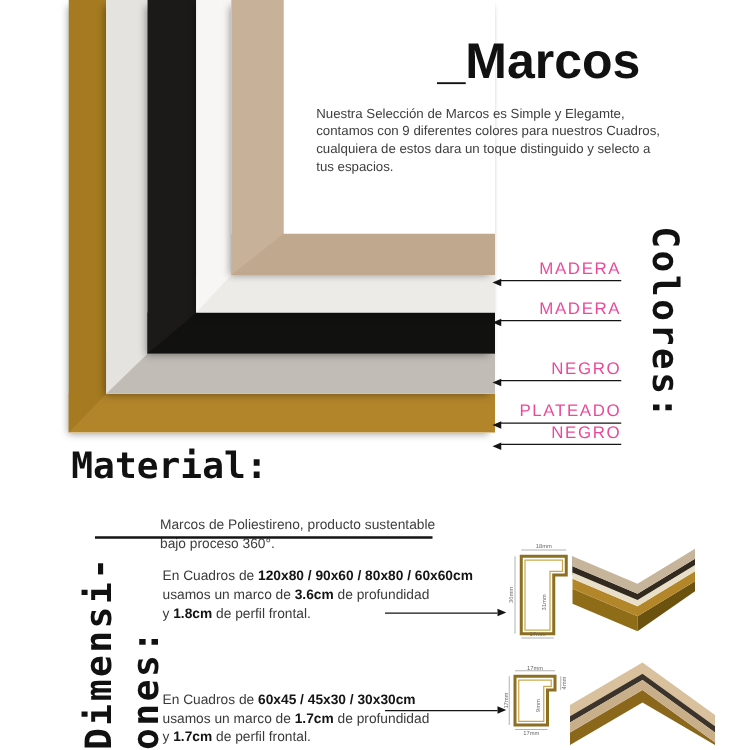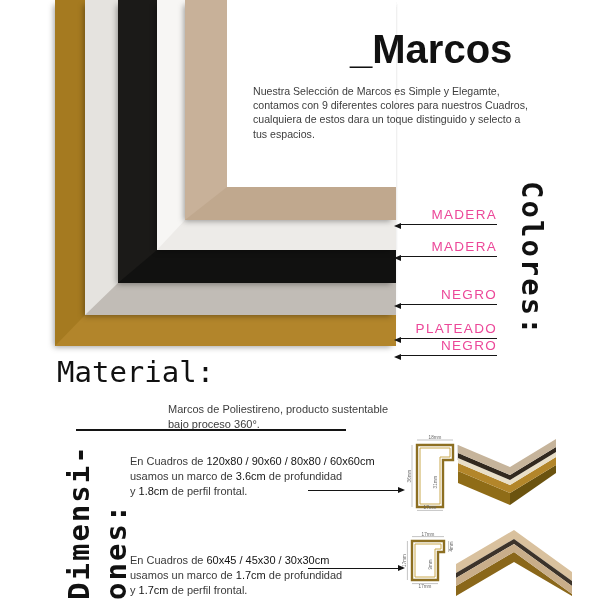--- a/index.html
+++ b/index.html
@@ -32,29 +32,29 @@
   
   .clabel{position:absolute;left:400px;width:97px;border-bottom:1.6px solid #151515;
           text-align:right;font-size:13.5px;letter-spacing:1.3px;color:#ec4899;
           padding-bottom:2px;white-space:nowrap;margin-top:21px;}
   .arrow-w{position:absolute;left:-6px;bottom:-4.5px;width:0;height:0;
            border-top:3.5px solid transparent;border-bottom:3.5px solid transparent;
            border-right:7px solid #151515;}
 
   
   .mat-h{position:absolute;left:57px;top:355px;font-family:"DejaVu Sans Mono",monospace;
-         font-weight:400;font-size:29px;color:#111;white-space:nowrap;}
-  .mat-t{position:absolute;left:128px;top:402px;width:300px;font-size:11px;line-height:14.5px;
-         color:#3d3d3d;white-space:pre-line;margin-left:40px;}
+         font-weight:700;font-size:29px;color:#111;white-space:nowrap;}
+  .mat-t{position:absolute;left:128px;top:413px;width:300px;font-size:11px;line-height:14.5px;
+         color:#3d3d3d;white-space:pre-line;}
   .divider{position:absolute;left:76px;top:429px;width:270px;height:2.4px;background:#141414;}
 
   
   .dim-block{position:absolute;left:130px;width:285px;font-size:11px;line-height:15.2px;
              color:#3a3a3a;white-space:nowrap;}
-  .dim-block b{color:#141414;font-weight:400;text-align:right;}
+  .dim-block b{color:#141414;font-weight:700;text-align:right;}
   #dim-block-1{top:454px;} #dim-block-2{top:538px;margin-top:15px;}
   .dpointer{position:absolute;left:308px;width:90px;height:0;border-top:1.4px solid #141414;}
   #dpointer-1{top:490px;} #dpointer-2{top:568px;}
   .arrow-e{position:absolute;right:-7px;top:-4.3px;width:0;height:0;
            border-top:3.5px solid transparent;border-bottom:3.5px solid transparent;
            border-left:7px solid #141414;}
 
   
   .tdraw{position:absolute;overflow:visible;}
   .td-outer{fill:#fff;stroke:#8d6f22;stroke-width:2.4px;}

